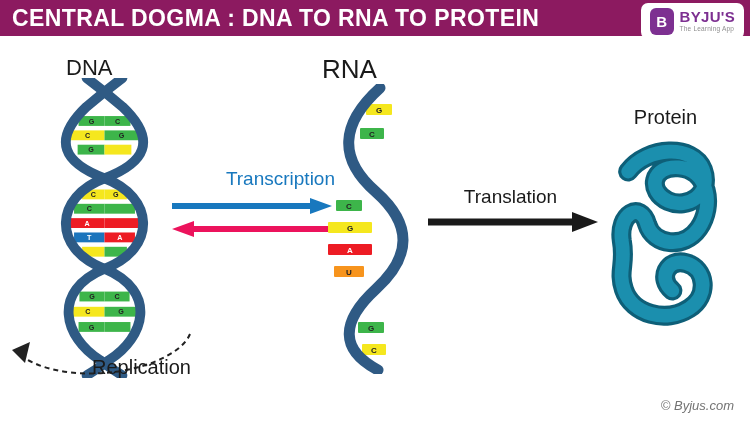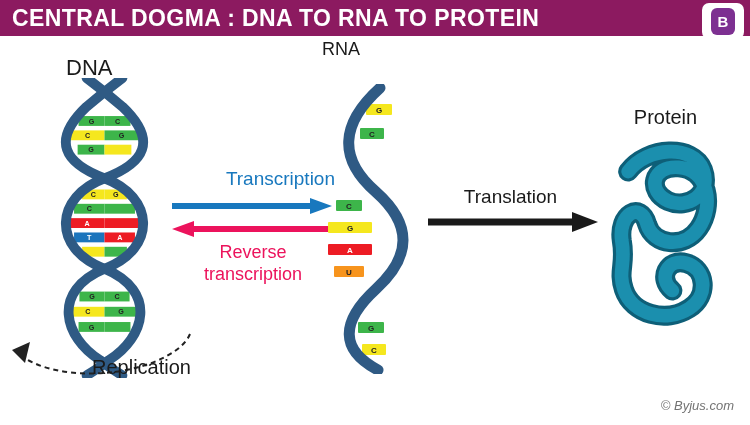--- a/index.html
+++ b/index.html
@@ -25,20 +25,24 @@
 <body>
 
 <div id="stage">
 
   <div class="banner" style="background-color: rgb(140, 26, 96);">
     <div class="banner-title">CENTRAL DOGMA : DNA TO RNA TO PROTEIN</div>
   </div>
 
   <div class="logo">
     <div class="logo-badge" style="background-color: rgb(125, 48, 145);">B</div>
+    <div class="logo-text">
+      <div class="logo-brand" style="color: rgb(125, 48, 145);">BYJU'S</div>
+      <div class="logo-tagline" style="color: rgb(142, 142, 142);">The Learning App</div>
+    </div>
   </div>
 
   <div class="lbl" style="left:66px; top:55px; font-size:22px;">DNA</div>
 
   <svg class="abs" style="left:32px; top:78px;" width="145" height="300" viewBox="0 0 150 335">
     <g id="dna-bars">
         <rect x="46" y="42.5" width="29" height="11" fill="#3DB54A"></rect>
         <rect x="75" y="42.5" width="29" height="11" fill="#3DB54A"></rect>
         <text x="60.5" y="51" text-anchor="middle" font-size="8" font-weight="bold" font-family="&quot;Liberation Sans&quot;, sans-serif" fill="#222222">G</text>
         <text x="89.5" y="51" text-anchor="middle" font-size="8" font-weight="bold" font-family="&quot;Liberation Sans&quot;, sans-serif" fill="#222222">C</text>
@@ -92,23 +96,22 @@
   <svg class="abs" style="left:172px; top:198px;" width="160" height="16" viewBox="0 0 160 16">
     <rect x="0" y="5" width="140" height="6" fill="#1878BE"></rect>
     <polygon points="138,0 160,8 138,16" fill="#1878BE"></polygon>
   </svg>
 
   <svg class="abs" style="left:172px; top:221px;" width="160" height="16" viewBox="0 0 160 16">
     <rect x="20" y="5" width="140" height="6" fill="#EC135C"></rect>
     <polygon points="22,0 0,8 22,16" fill="#EC135C"></polygon>
   </svg>
 
-  <div class="lbl center" style="left: 168px; top: 242px; width: 170px; font-size: 18px; line-height: 1.2; color: rgb(236, 19, 92);">Reverse transcription</div>
 
-  <div class="lbl" style="left:322px; top:39px; font-size:18px;">RNA</div>
+  <div class="lbl" style="left:322px; top:54px; font-size:26px;">RNA</div>
 
   <svg class="abs" style="left:318px; top:84px;" width="95" height="290" viewBox="0 0 95 290">
     <g id="rna-bars">
         <rect x="48" y="20" width="26" height="11" rx="1" fill="#F5E71E"></rect>
         <text x="61" y="28.5" text-anchor="middle" font-size="8" font-weight="bold" font-family="&quot;Liberation Sans&quot;, sans-serif" fill="#222222">G</text>
         <rect x="42" y="44" width="24" height="11" rx="1" fill="#3DB54A"></rect>
         <text x="54" y="52.5" text-anchor="middle" font-size="8" font-weight="bold" font-family="&quot;Liberation Sans&quot;, sans-serif" fill="#222222">C</text>
         <rect x="18" y="116" width="26" height="11" rx="1" fill="#3DB54A"></rect>
         <text x="31" y="124.5" text-anchor="middle" font-size="8" font-weight="bold" font-family="&quot;Liberation Sans&quot;, sans-serif" fill="#222222">C</text>
         <rect x="10" y="138" width="44" height="11" rx="1" fill="#F5E71E"></rect>

